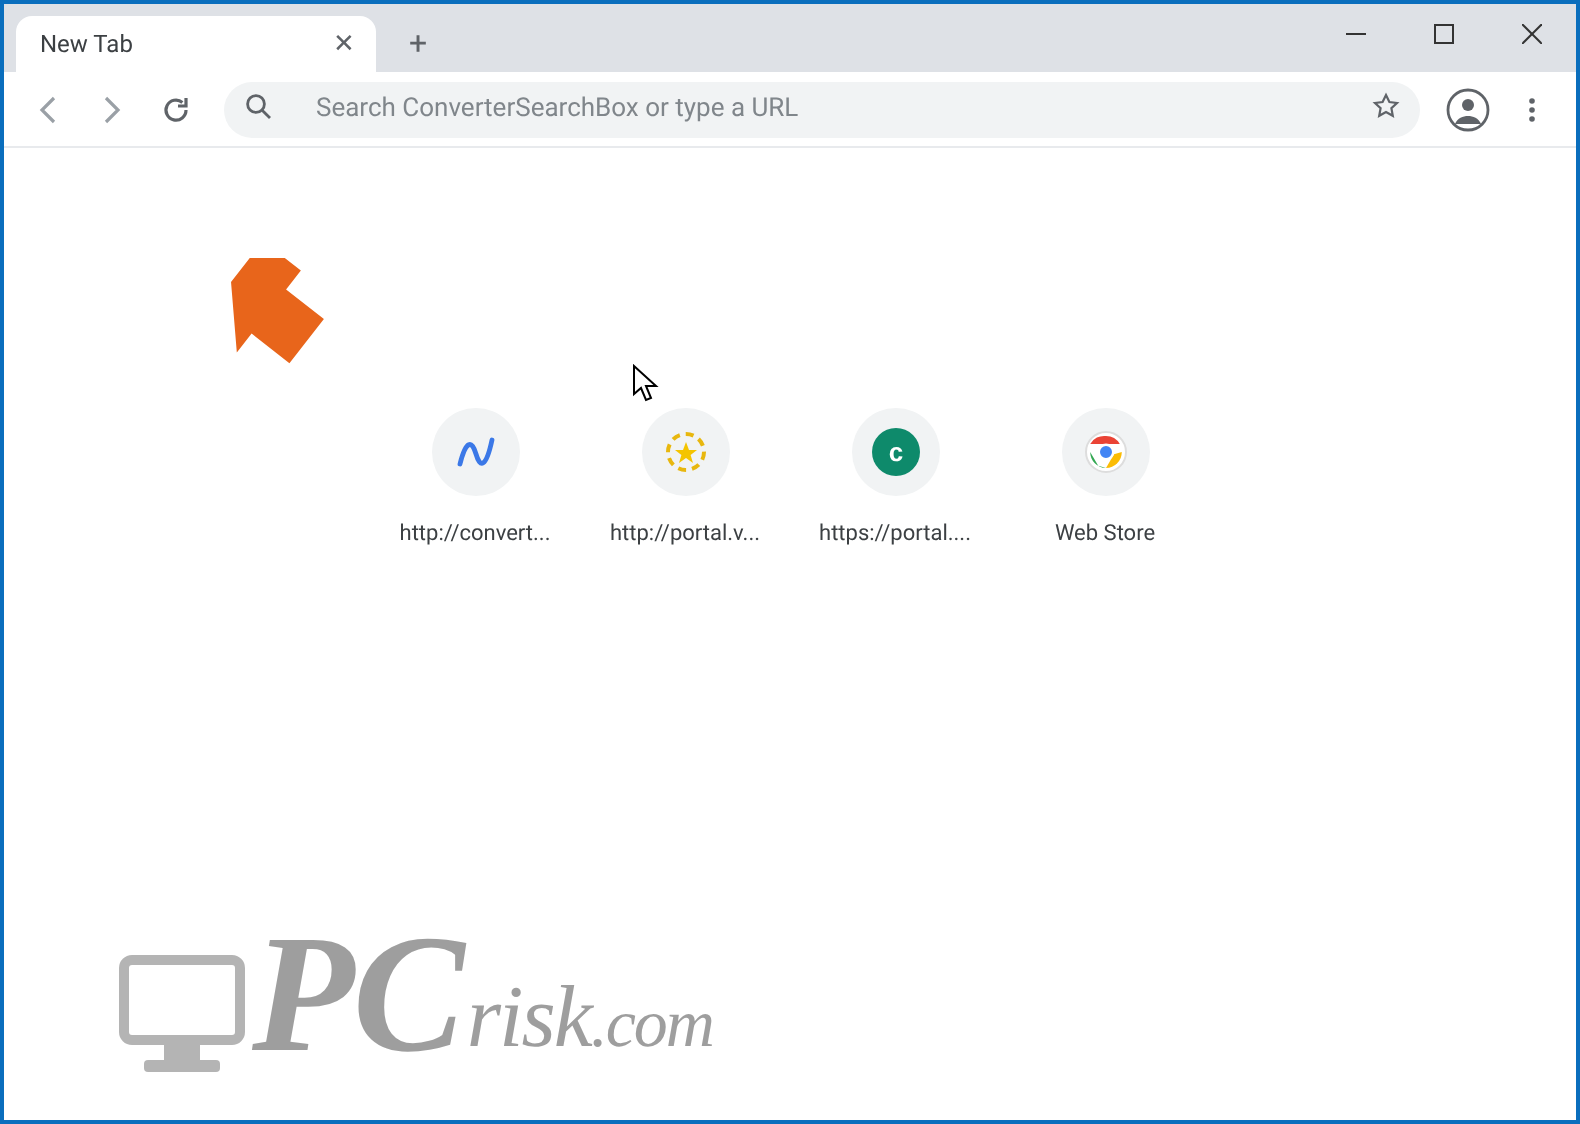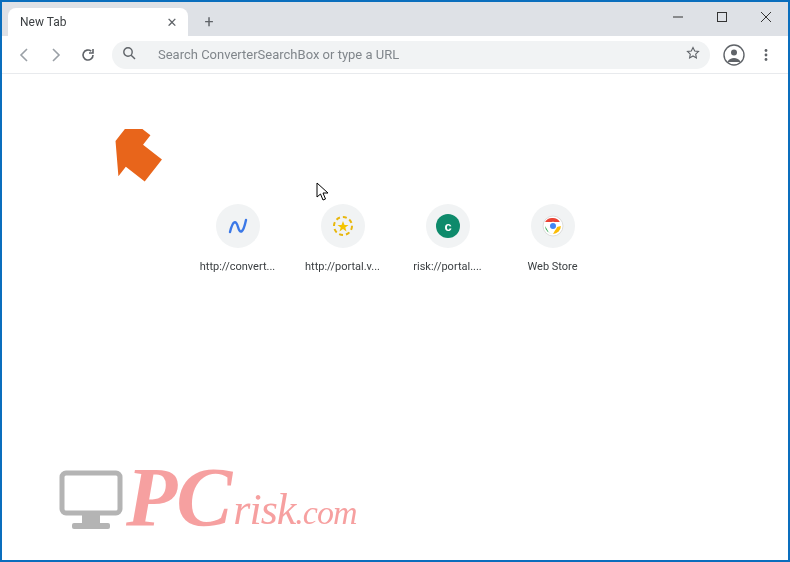--- a/index.html
+++ b/index.html
@@ -153,22 +153,22 @@
     top: 108px; left: 314px;
     pointer-events: none;
   }
 
   
   .watermark {
     position: absolute;
     left: 50px;
     bottom: 20px;
     display: flex;
-    align-items: center;
-    color: #ef4444;
+    align-items: flex-end;
+    color: #404040;
     opacity: 0.5;
     pointer-events: none;
   }
   .wm-text {
     font-family: Georgia, "Times New Roman", serif;
     font-style: italic;
     font-size: 62px;
     line-height: 1;
     letter-spacing: -1px;
   }
@@ -287,21 +287,21 @@
         <div class="sc-label">http://portal.v...</div>
       </div>
 
       <div class="shortcut">
         <div class="sc-icon">
           <svg width="26" height="26">
               <circle cx="13" cy="13" r="12" fill="#0e8a6b"></circle>
               <text x="13" y="17.5" text-anchor="middle" font-size="13" font-family="Arial" fill="#fff" font-weight="bold">c</text>
             </svg>
         </div>
-        <div class="sc-label">risk://portal....</div>
+        <div class="sc-label">https://portal....</div>
       </div>
 
       <div class="shortcut">
         <div class="sc-icon">
           <svg width="22" height="22">
               <circle cx="11" cy="11" r="10" fill="#fff" stroke="#ddd"></circle>
               <path d="M11 3a8 8 0 0 1 6.9 4H11z" fill="#ea4335"></path>
               <path d="M3.1 7A8 8 0 0 1 11 3v4z" fill="#ea4335"></path>
               <path d="M11 19a8 8 0 0 1-7.9-8l4 6.9z" fill="#34a853"></path>
               <path d="M18.9 11A8 8 0 0 1 11 19l4-6.9z" fill="#fbbc05"></path>

